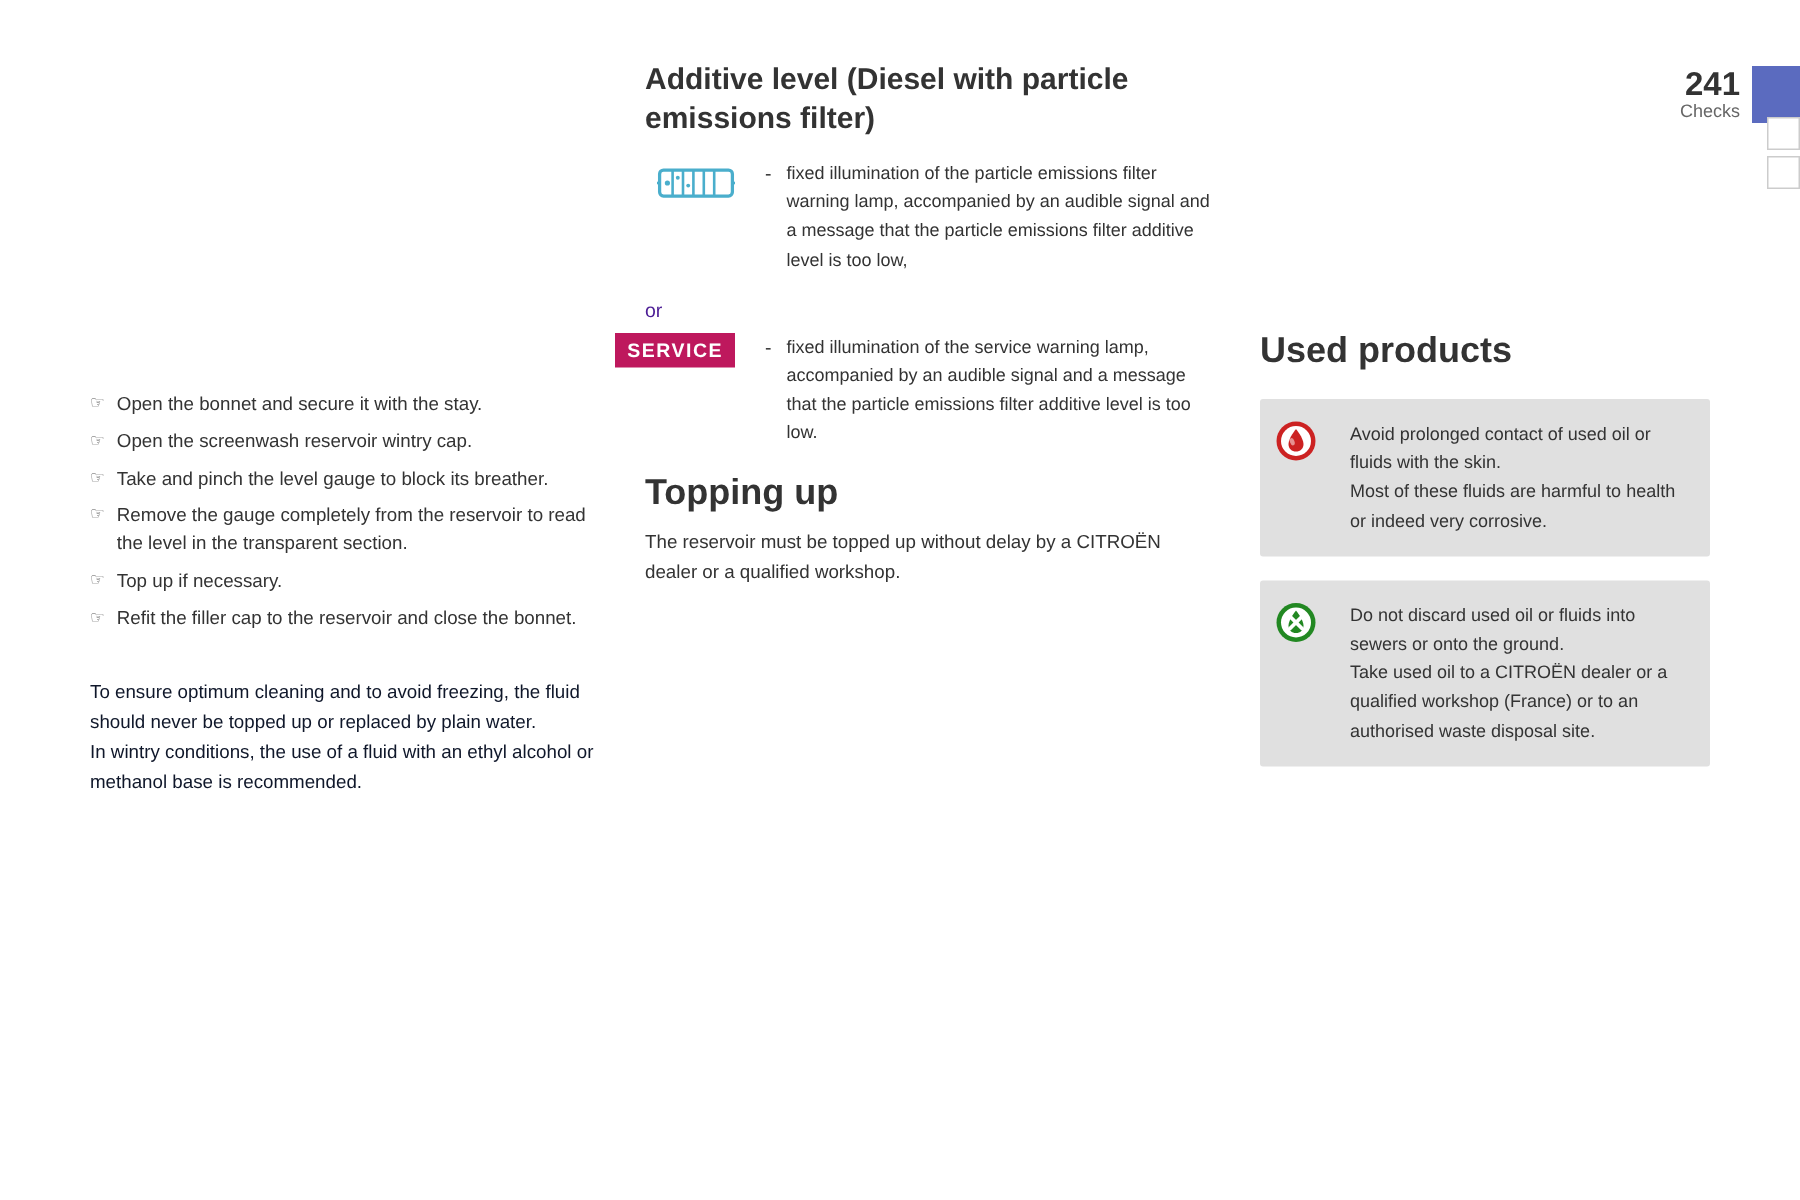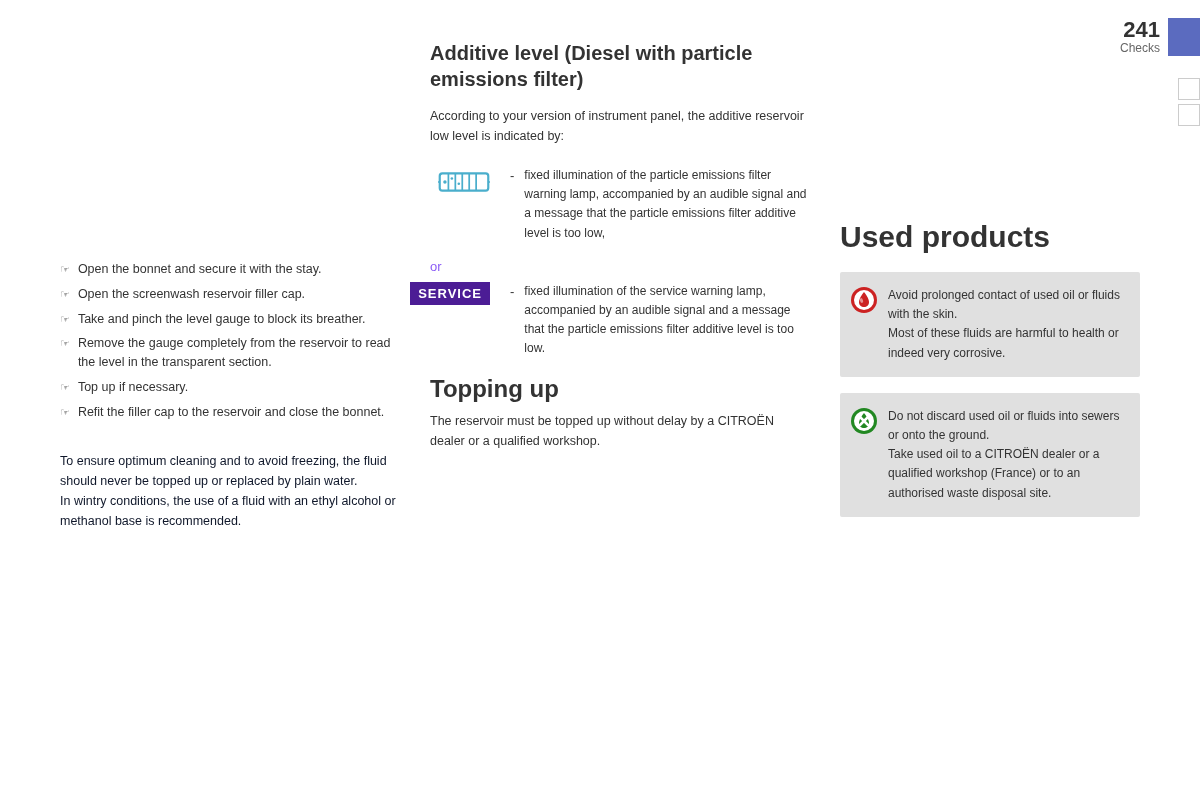--- a/index.html
+++ b/index.html
@@ -10,21 +10,21 @@
       font-family: Arial, sans-serif;
       font-size: 13px;
       color: #333;
       overflow: hidden;
       position: relative;
     }
 
     
     .page-corner {
       position: absolute;
-      top: 18px;
+      top: 44px;
       right: 0;
       display: flex;
       align-items: center;
     }
     .page-number-block {
       text-align: right;
       padding-right: 8px;
     }
     .page-number {
       font-size: 22px;
@@ -145,32 +145,32 @@
       padding-top: 2px;
     }
     .item-text {
       font-size: 12px;
       line-height: 1.6;
       flex: 1;
     }
 
     
     .service-badge {
-      background: #4c1d95;
+      background: #be185d;
       color: #fff;
       font-weight: bold;
       font-size: 13px;
       padding: 4px 8px;
       letter-spacing: 1px;
     }
 
     .or-text {
       font-size: 13px;
       margin: 8px 0 8px 0;
-      color: #8b5cf6;
+      color: #4c1d95;
     }
 
     .topping-heading {
       font-size: 24px;
       font-weight: bold;
       margin-top: 10px;
       margin-bottom: 8px;
     }
     .topping-text {
       font-size: 12.5px;
@@ -178,32 +178,32 @@
     }
 
     
     .right-col {
       width: 300px;
       flex-shrink: 0;
       padding-top: 180px;
     }
 
     .used-heading {
-      font-size: 30px;
+      font-size: 24px;
       font-weight: bold;
       margin-bottom: 18px;
     }
 
     .warning-box {
       background: #e0e0e0;
       padding: 14px 14px 14px 10px;
       margin-bottom: 16px;
       display: flex;
       align-items: flex-start;
-      gap: 10px;
+      gap: 22px;
       border-radius: 2px;
     }
 
     .warning-icon {
       flex-shrink: 0;
       width: 28px;
       height: 28px;
     }
 
     .warning-text {
@@ -231,33 +231,32 @@
 <div class="page-tabs-right">
   <div class="page-tab-small"></div>
   <div class="page-tab-small"></div>
 </div>
 
 <div class="content">
 
   <div class="left-col">
     <ul class="bullet-list">
       <li>Open the bonnet and secure it with the stay.</li>
-      <li>Open the screenwash reservoir filler cap.</li>
+      <li>Open the screenwash reservoir wintry cap.</li>
       <li>Take and pinch the level gauge to block its breather.</li>
       <li>Remove the gauge completely from the reservoir to read the level in the transparent section.</li>
       <li>Top up if necessary.</li>
       <li>Refit the filler cap to the reservoir and close the bonnet.</li>
     </ul>
 
     <div class="spec-text">To ensure optimum cleaning and to avoid freezing, the fluid should never be topped up or replaced by plain water.<br>In wintry conditions, the use of a fluid with an ethyl alcohol or methanol base is recommended.</div>
   </div>
 
   <div class="mid-col">
     <div class="section-heading">Additive level (Diesel with particle emissions filter)</div>
-    <div class="intro-text">According to your version of instrument panel, the additive reservoir low level is indicated by:</div>
 
     <div class="item-row">
       <div class="item-icon">
 
         <svg class="filter-svg" viewBox="0 0 60 36" xmlns="http://www.w3.org/2000/svg">
 
           <rect x="2" y="8" width="56" height="20" rx="3" fill="none" stroke="#4aaecc" stroke-width="2.5"></rect>
 
           <line x1="12" y1="8" x2="12" y2="28" stroke="#4aaecc" stroke-width="2"></line>
           <line x1="20" y1="8" x2="20" y2="28" stroke="#4aaecc" stroke-width="2"></line>

